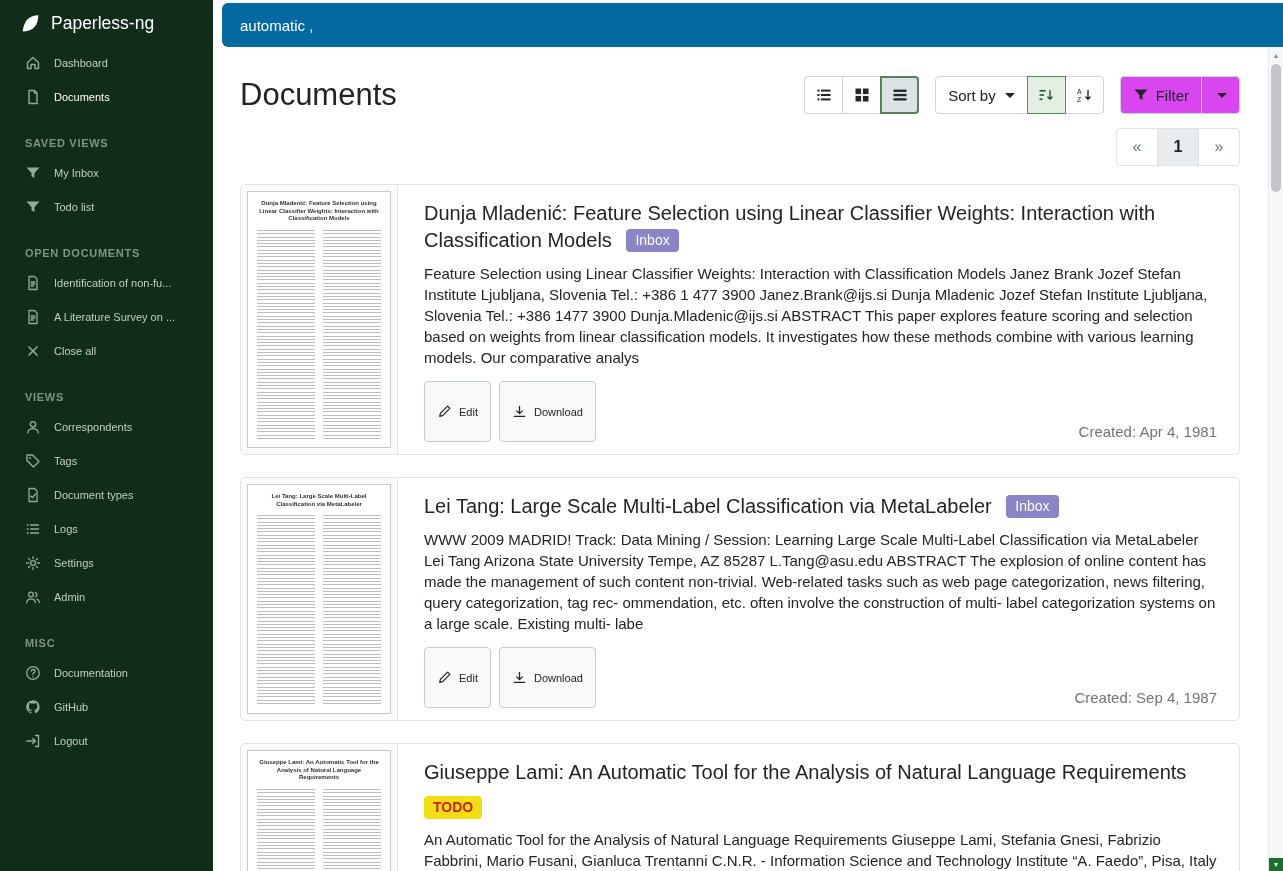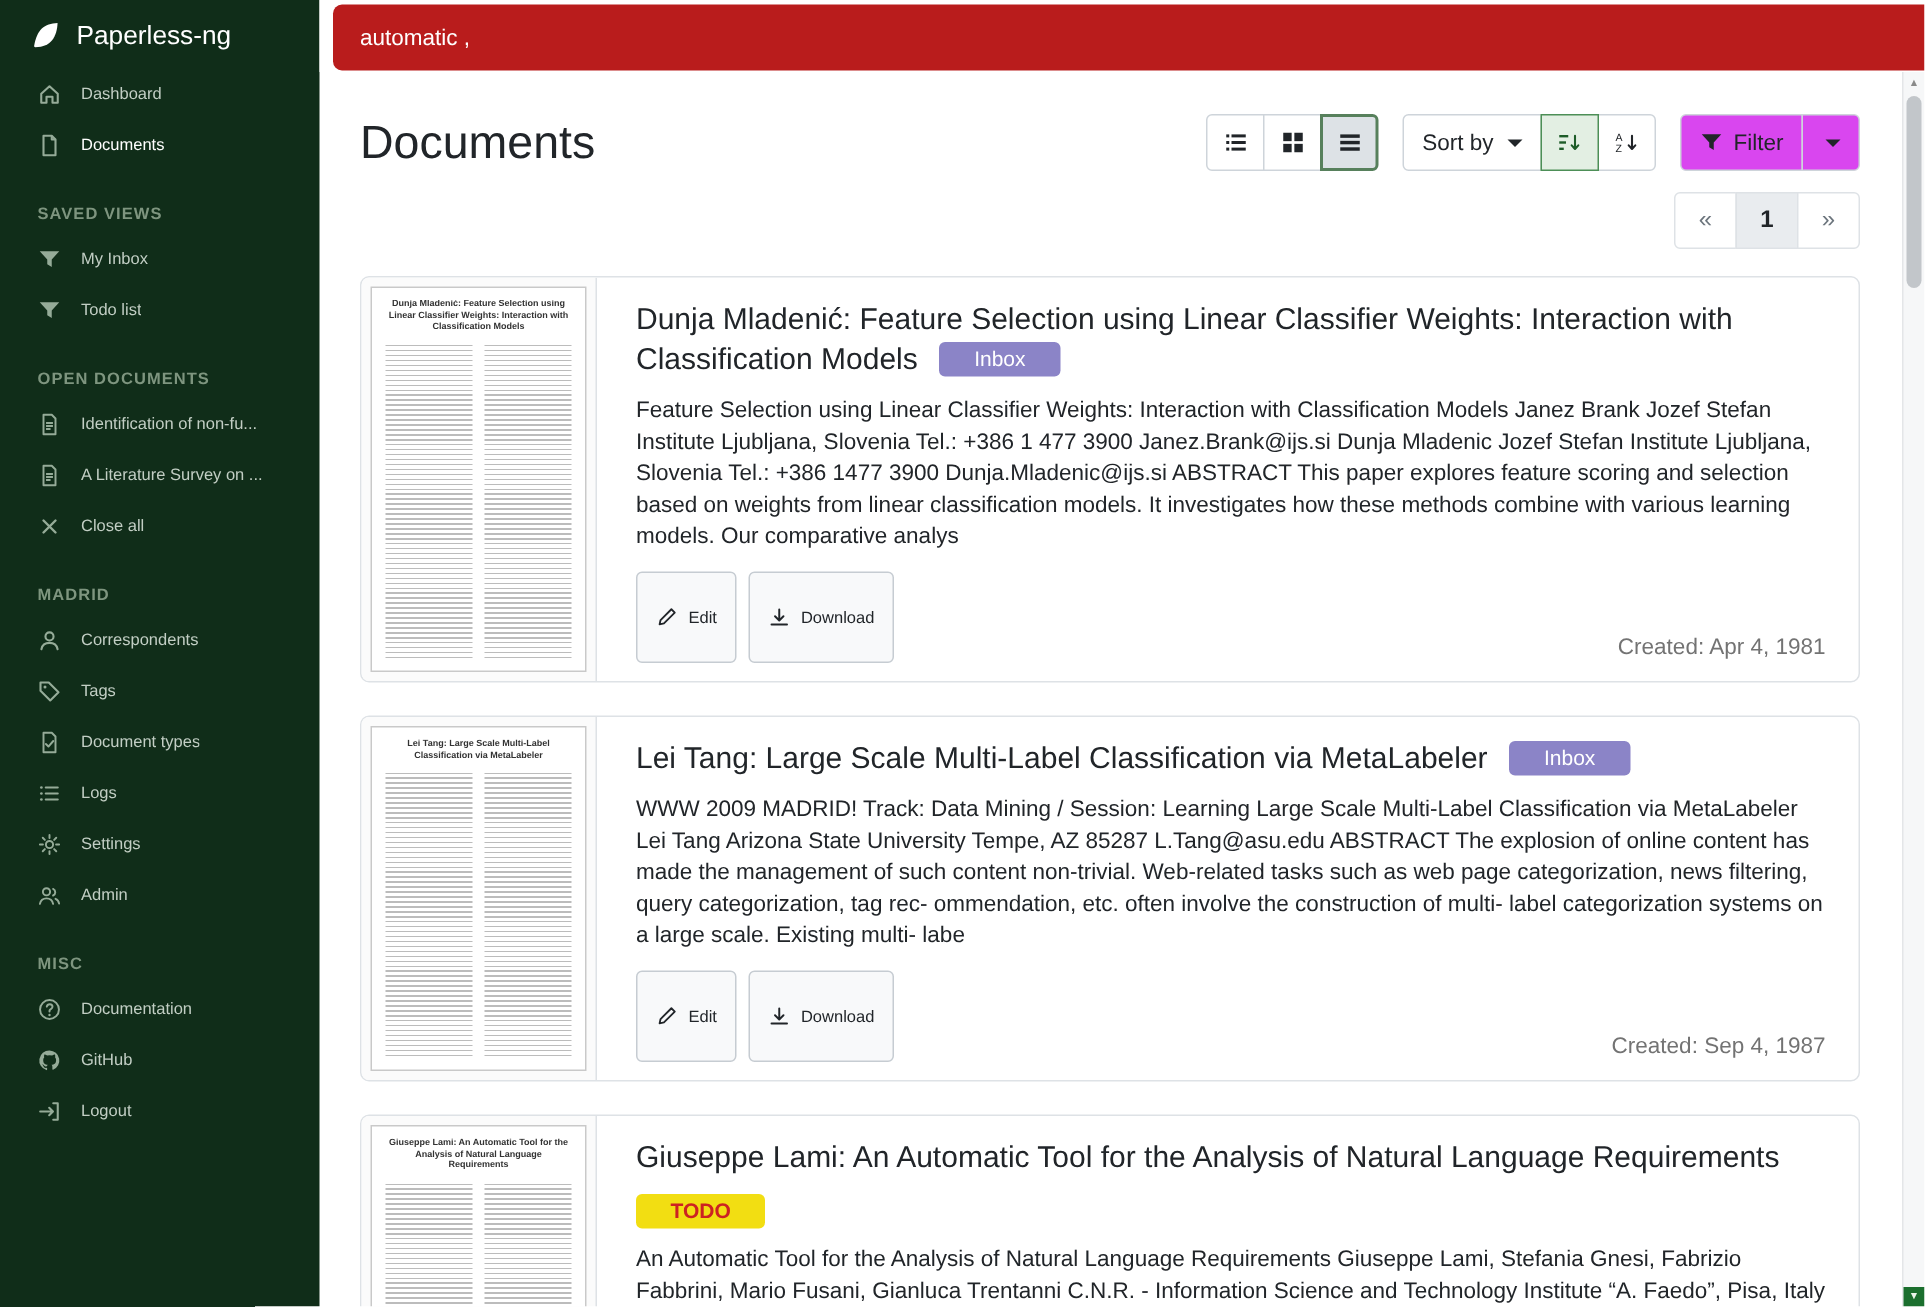--- a/index.html
+++ b/index.html
@@ -31,21 +31,21 @@
   .nav-item .lbl { overflow:hidden; text-overflow:ellipsis; }
   .nav-header {
     padding:23px 25px 7px; font-size:11px; font-weight:700;
     letter-spacing:.7px; color:#7e957f;
   }
 
   
   .main { flex:1; min-width:0; display:flex; flex-direction:column; position:relative; }
   .topbar { height:48px; background:#fff; padding:3px 0 0 9px; display:flex; }
   .search {
-    flex:1; height:44px; background:#b91c1c; border-radius:6px 0 0 6px;
+    flex:1; height:44px; background:#0369a1; border-radius:6px 0 0 6px;
     display:flex; align-items:center; padding:0 18px;
     color:#fff; font-size:15px; cursor:text;
   }
 
   
   .content { flex:1; padding:22px 43px 0 27px; overflow:hidden; }
   .page-header { display:flex; align-items:center; justify-content:space-between; margin:6px 0 10px; }
   .page-header h1 { margin:0; font-size:31px; font-weight:400; color:#212529; }
 
   .toolbar { display:flex; align-items:center; gap:16px; }
@@ -104,21 +104,21 @@
   .t-cols {
     flex:1;
     background:
       repeating-linear-gradient(to bottom,#bcbcbc 0 1px,transparent 1px 3.3px) left top/47% 100% no-repeat,
       repeating-linear-gradient(to bottom,#bcbcbc 0 1px,transparent 1px 3.3px) right top/47% 100% no-repeat;
   }
   .doc-body { flex:1; min-width:0; padding:15px 22px 12px 26px; display:flex; flex-direction:column; }
   .doc-title { margin:0 0 9px; font-size:20px; font-weight:400; line-height:1.35; }
   .doc-title a { color:#212529; text-decoration:none; cursor:pointer; }
   .badge {
-    display:inline-block; padding:3px 23px; border-radius:4px;
+    display:inline-block; padding:3px 9px; border-radius:4px;
     font-size:14px; line-height:1.2; position:relative; top:-2px; cursor:pointer;
   }
   .badge-inbox { background:#8b84c7; color:#fff; margin-left:9px; }
   .badge-todo  { background:#f2de12; color:#cc2222; font-weight:700; }
   .badge-row { margin:1px 0 10px; }
   .badge-row .badge { top:0; }
   .doc-snippet { margin:0 0 13px; font-size:15px; line-height:21px; color:#212529; }
   .doc-footer { margin-top:auto; display:flex; justify-content:space-between; align-items:flex-end; }
   .doc-actions { display:flex; gap:8px; }
   .action-btn {
@@ -217,21 +217,21 @@
       </a>
       <a class="nav-item">
         <span class="ic">
           <svg viewBox="0 0 16 16" fill="none" stroke="currentColor" stroke-width="1.6" stroke-linecap="round">
               <path d="M4 4l8 8M12 4l-8 8"></path>
             </svg>
         </span>
         <span class="lbl">Close all</span>
       </a>
 
-      <div class="nav-header">MADRID</div>
+      <div class="nav-header">VIEWS</div>
       <a class="nav-item">
         <span class="ic">
           <svg viewBox="0 0 16 16" fill="none" stroke="currentColor" stroke-width="1.4" stroke-linecap="round">
               <circle cx="8" cy="5.3" r="2.7"></circle>
               <path d="M2.6 13.8c.6-2.9 2.8-4.2 5.4-4.2s4.8 1.3 5.4 4.2"></path>
             </svg>
         </span>
         <span class="lbl">Correspondents</span>
       </a>
       <a class="nav-item">

